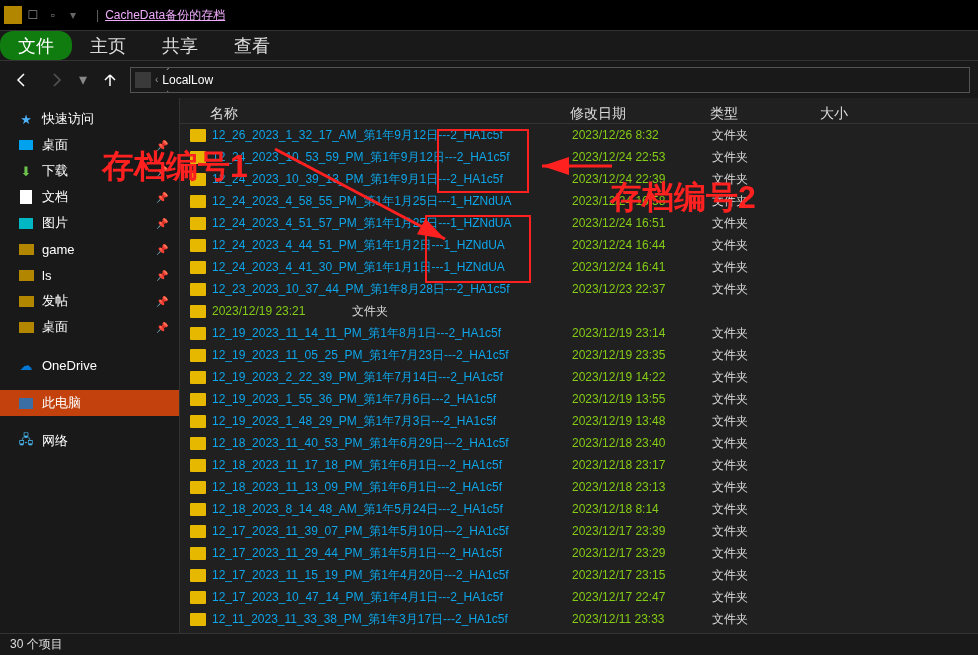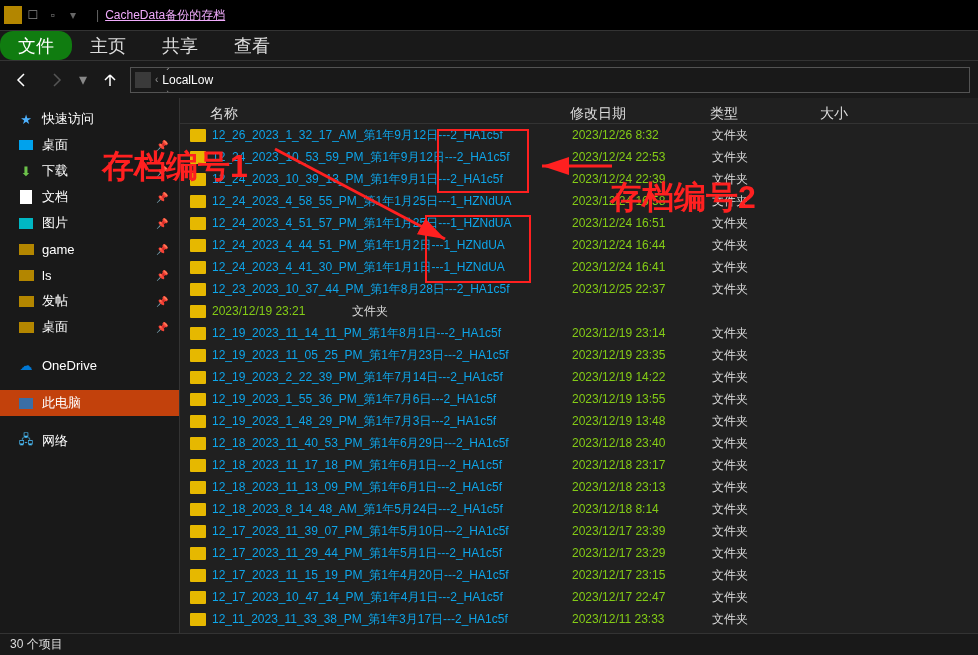--- a/index.html
+++ b/index.html
@@ -246,21 +246,21 @@
         </div>
         <div class="file-row">
           <span class="fico"></span>
           <span class="fname">12_24_2023_4_41_30_PM_第1年1月1日---1_HZNdUA</span>
           <span class="fdate">2023/12/24 16:41</span>
           <span class="ftype">文件夹</span>
         </div>
         <div class="file-row">
           <span class="fico"></span>
           <span class="fname">12_23_2023_10_37_44_PM_第1年8月28日---2_HA1c5f</span>
-          <span class="fdate">2023/12/25 22:37</span>
+          <span class="fdate">2023/12/23 22:37</span>
           <span class="ftype">文件夹</span>
         </div>
         <div class="file-row">
           <span class="fico"></span>
           <span class="fdate">2023/12/19 23:21</span>
           <span class="ftype">文件夹</span>
         </div>
         <div class="file-row">
           <span class="fico"></span>
           <span class="fname">12_19_2023_11_14_11_PM_第1年8月1日---2_HA1c5f</span>

